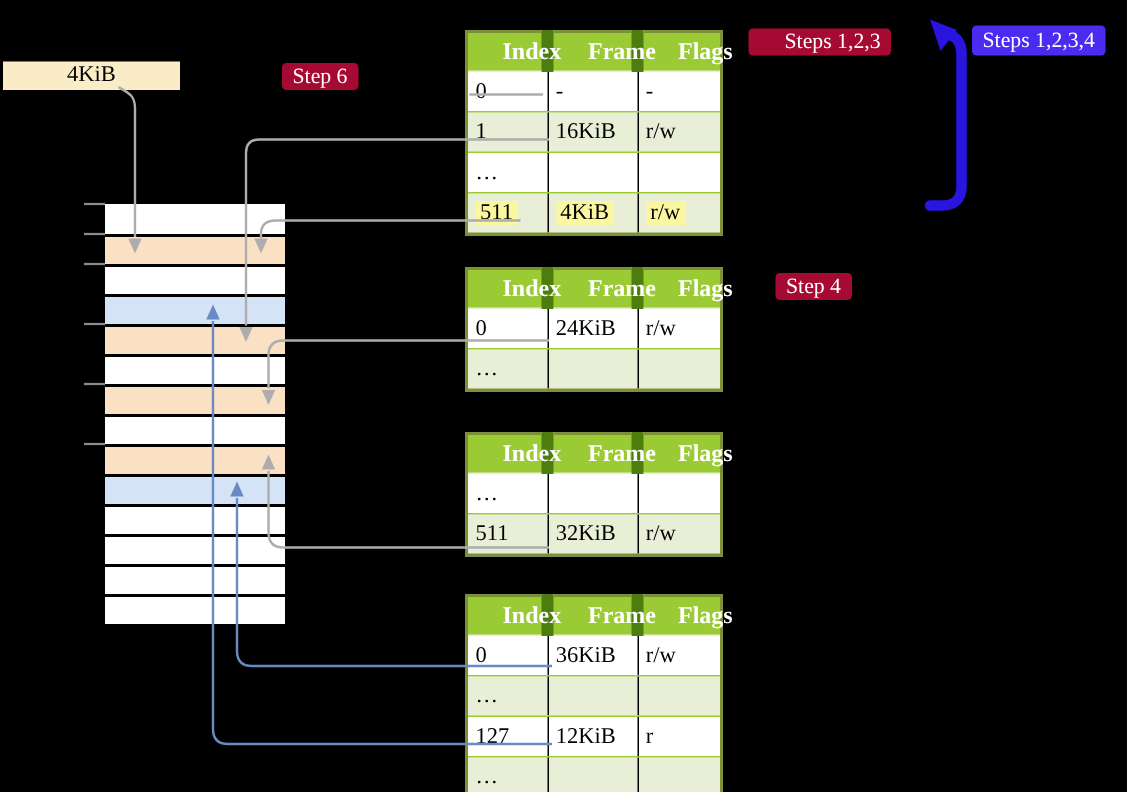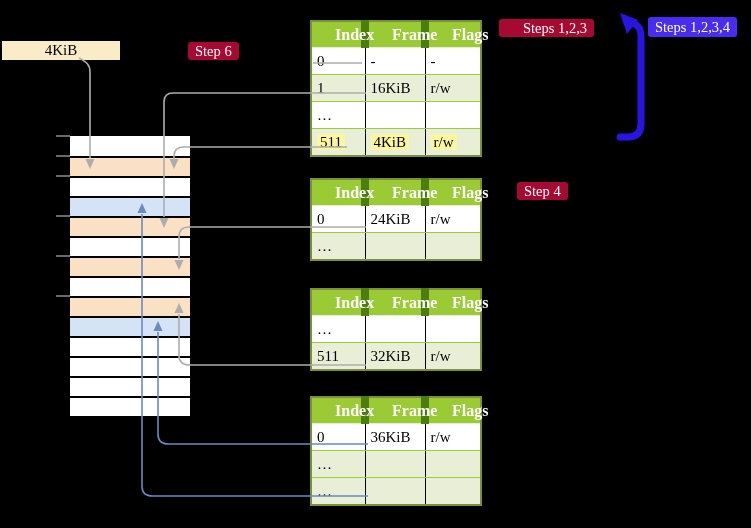--- a/index.html
+++ b/index.html
@@ -184,20 +184,25 @@
     <tr>
       <td>0</td>
       <td>36KiB</td>
       <td>r/w</td>
     </tr>
     <tr class="shaded">
       <td>…</td>
       <td></td>
       <td></td>
     </tr>
+    <tr>
+      <td>127</td>
+      <td>12KiB</td>
+      <td>r</td>
+    </tr>
     <tr class="shaded">
       <td>…</td>
       <td></td>
       <td></td>
     </tr>
   </tbody>
     </table>
 
   <svg id="overlay" width="751" height="528" viewBox="0 0 751 528">
 

